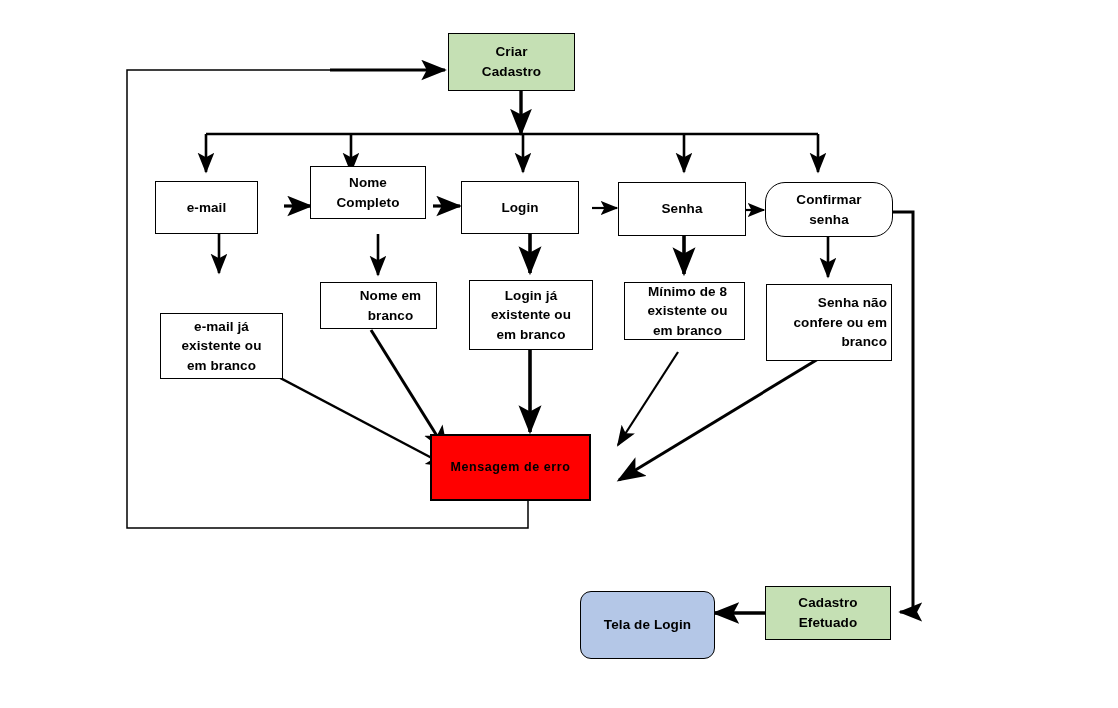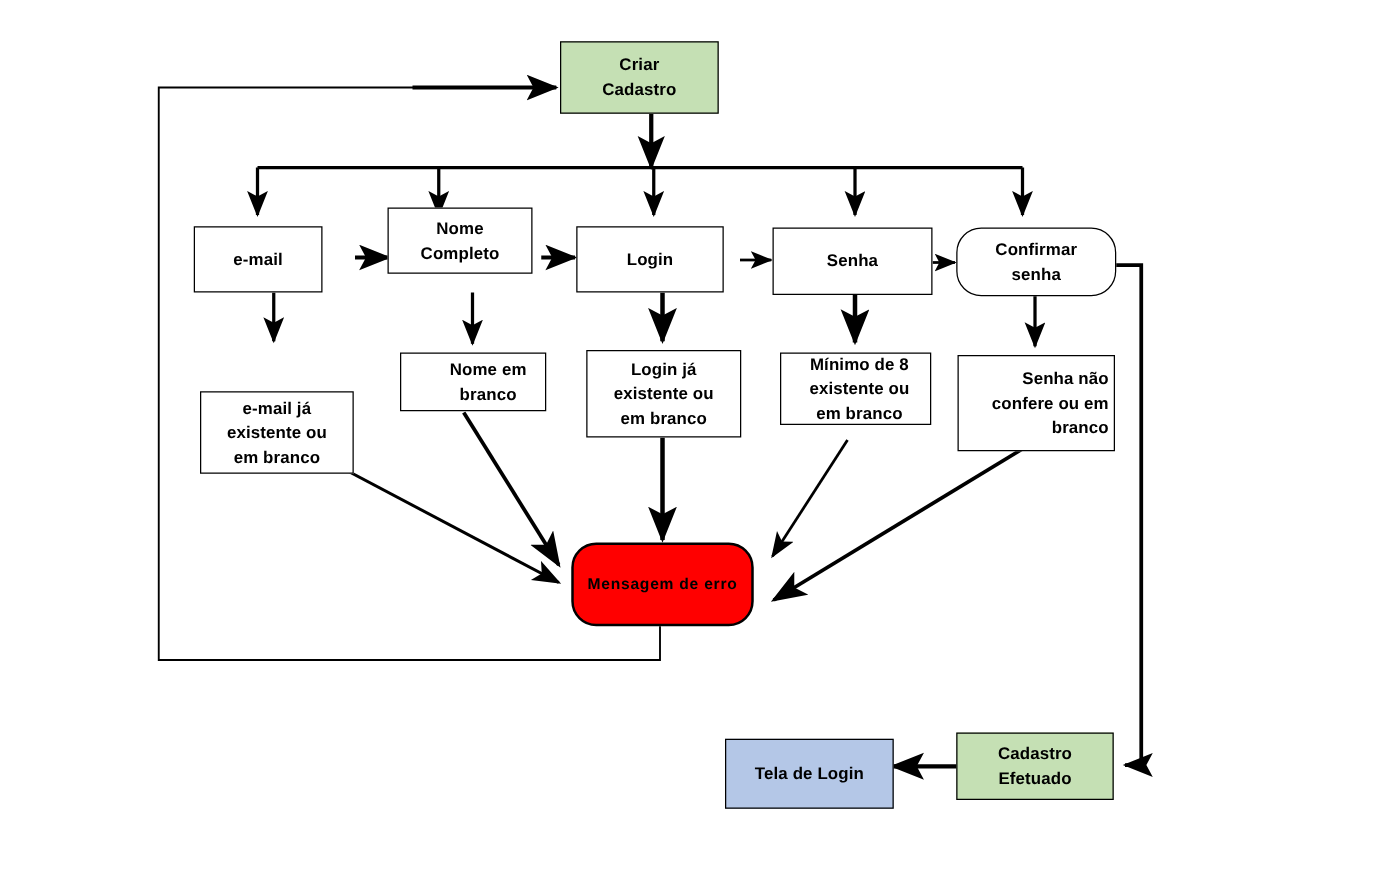--- a/index.html
+++ b/index.html
@@ -173,32 +173,32 @@
   </div>
 
   <div class="node" style="left:766px; top:284px; width:126px; height:77px;text-align:right;">
     <div class="lines">
       <div>Senha não</div>
       <div>confere ou em</div>
       <div>branco</div>
     </div>
   </div>
 
-  <div class="node red" style="left:457px; top:434px; width:146px; height:67px;border-radius:20px;">
+  <div class="node red" style="left:430px; top:434px; width:161px; height:67px;">
     <div class="lines">
       <div>Mensagem de erro</div>
     </div>
   </div>
 
   <div class="node green" style="left:765px; top:586px; width:126px; height:54px;">
     <div class="lines">
       <div>Cadastro</div>
       <div>Efetuado</div>
     </div>
   </div>
 
-  <div class="node blue" style="left:580px; top:591px; width:135px; height:56px;">
+  <div class="node blue" style="left:580px; top:591px; width:135px; height:68px;border-radius:11px;">
     <div class="lines">
       <div>Tela de Login</div>
     </div>
   </div>
 
 </div>
 
 </body></html>

